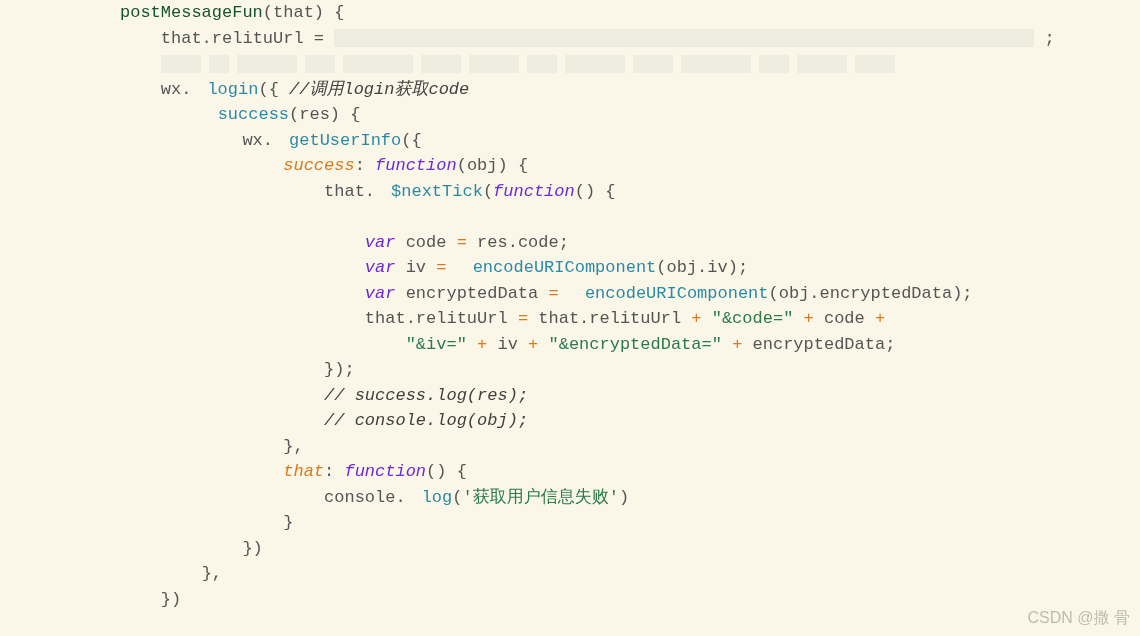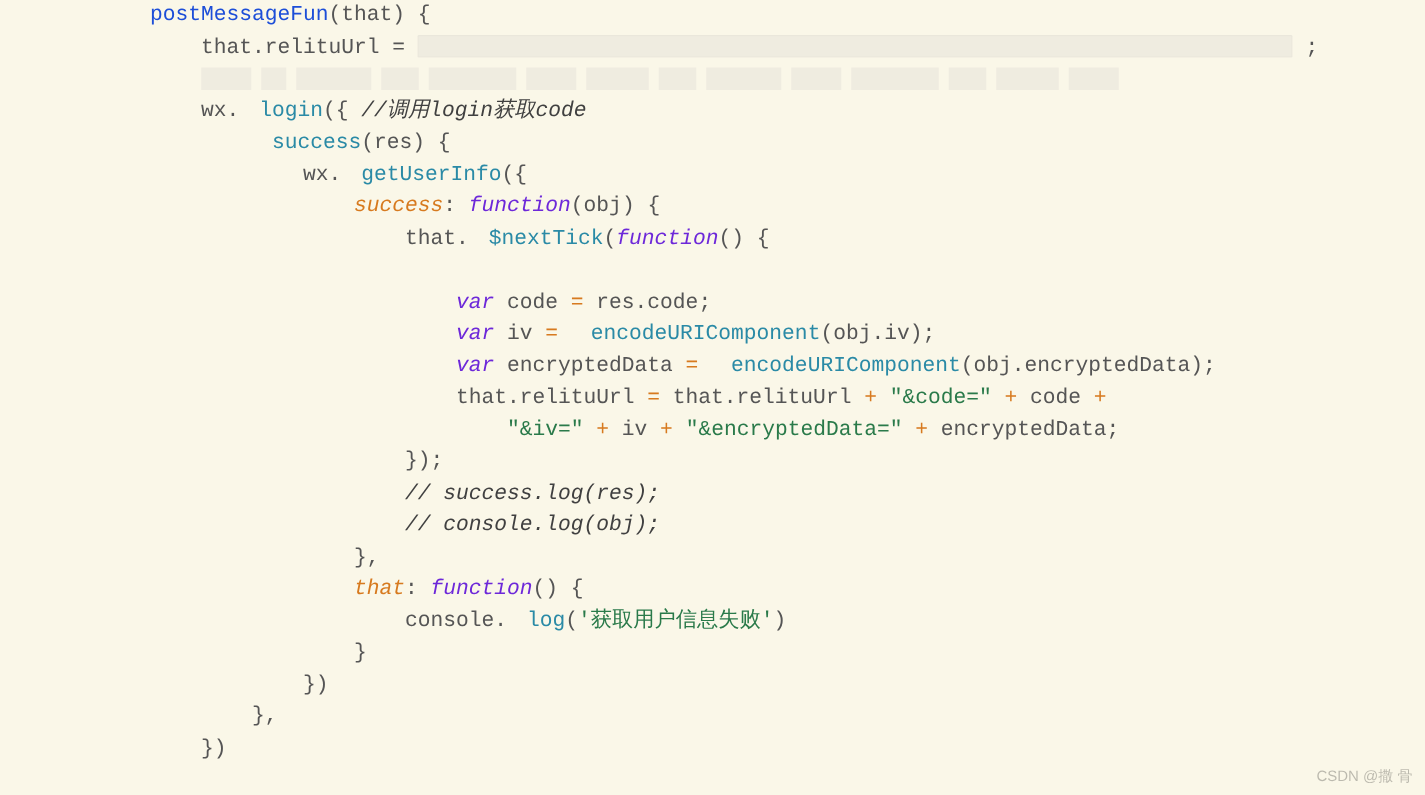--- a/index.html
+++ b/index.html
@@ -14,21 +14,21 @@
     height: 636px;
     overflow: hidden;
     position: relative;
   }
   pre {
     margin: 0;
     padding: 0 0 0 120px;
     white-space: pre;
     font-family: inherit;
   }
-  .k-fn    { color: #1d4ed8; }
+  .k-fn    { color: #14532d; }
   .k-key   { color: #d77a1f; font-style: italic; }
   .k-var   { color: #6d28d9; font-style: italic; }
   .k-call  { color: #2a8aa6; margin-left: 16px; }
   .k-id    { color: #555; margin-top: 44px; }
   .k-str   { color: #2a7a4a; }
   .k-cmt   { color: #404040; font-style: italic; }
   .k-punc  { color: #555; }
   .k-op    { color: #d77a1f; }
   .redact {
     display: inline-block;
@@ -46,21 +46,21 @@
     display: inline-block;
     background: #efece0;
     height: 18px;
     vertical-align: middle;
     margin-right: 8px;
   }
   .watermark {
     position: absolute;
     bottom: 6px;
     right: 10px;
-    font-size: 12px;
+    font-size: 16px;
     color: rgba(0,0,0,0.25);
     font-family: sans-serif;
   }
 </style>
 </head>
 <body>
 
 <pre><span class="k-fn">postMessageFun</span><span class="k-punc">(</span><span class="k-id">that</span><span class="k-punc">) {</span>
     <span class="k-id">that.relituUrl</span><span class="k-punc"> = </span><span class="redact" style="width:700px"></span> <span class="k-punc">;</span>
     <span class="redact-row"><span style="width:40px"></span><span style="width:20px"></span><span style="width:60px"></span><span style="width:30px"></span><span style="width:70px"></span><span style="width:40px"></span><span style="width:50px"></span><span style="width:30px"></span><span style="width:60px"></span><span style="width:40px"></span><span style="width:70px"></span><span style="width:30px"></span><span style="width:50px"></span><span style="width:40px"></span></span>

